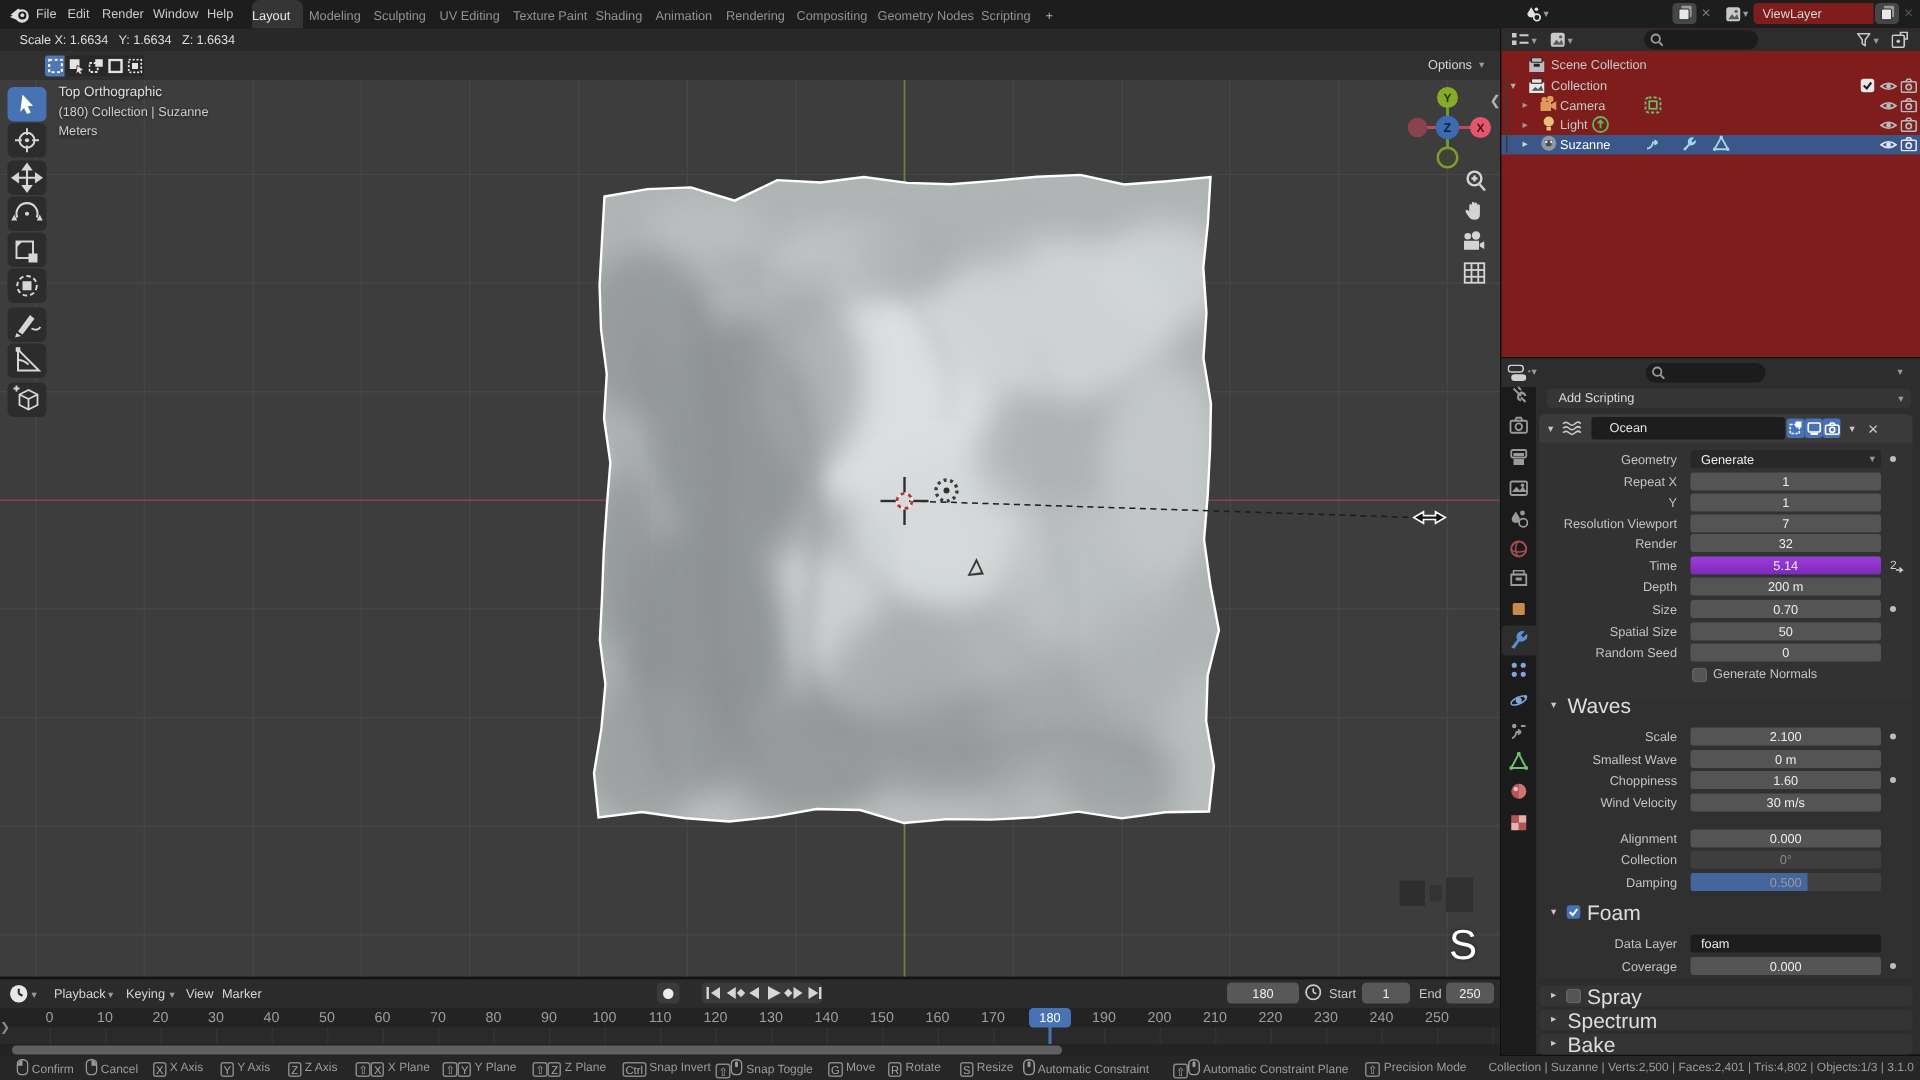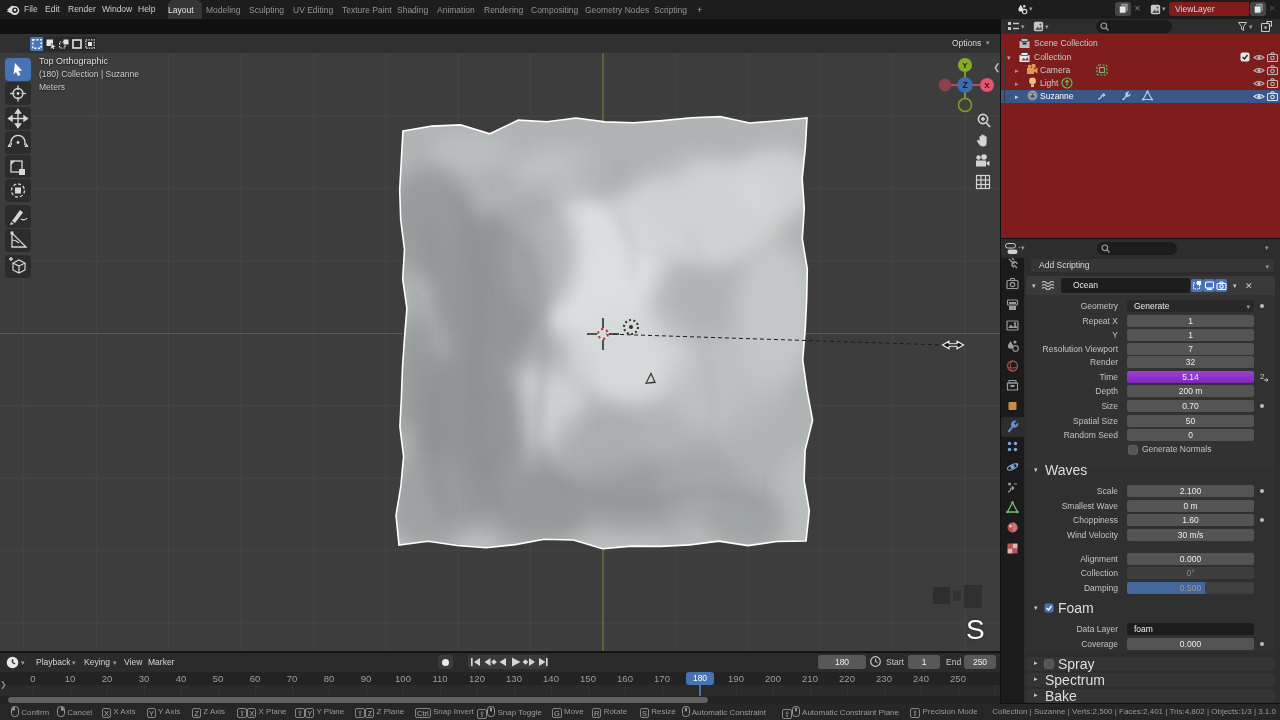--- a/index.html
+++ b/index.html
@@ -91,20 +91,21 @@
       </svg>
  <span class="abs" style="left:162px;top:5px;color:#9a9a9a;font-size:7px">▾</span>
  <div class="abs" style="left:169px;top:2px;width:80px;height:14px;background:#7f1d1d;border-radius:3px 0 0 3px;line-height:14px;padding-left:6px;overflow:hidden">ViewLayer</div>
  <div class="abs" style="left:250px;top:2px;width:16px;height:14px;background:#464646;border-radius:3px"></div>
  <svg class="abs" style="left:253px;top:3px" width="11" height="11" viewBox="0 0 13 13">
         <rect x="3.5" y="1" width="8" height="9" rx="1" fill="#9a9a9a"></rect>
         <rect x="1.5" y="3.5" width="8" height="8.5" rx="1" fill="#e8e8e8" stroke="#2d2d2d" stroke-width="0.8"></rect>
       </svg>
  <span class="abs" style="left:269px;top:4px;color:#555;font-size:8px">✕</span>
 </div>
+<div class="abs" id="opstrip"><span style="margin-left:13px;letter-spacing:-0.06px">Scale X: 1.6634&nbsp;&nbsp;&nbsp;Y: 1.6634&nbsp;&nbsp;&nbsp;Z: 1.6634</span></div>
 <div class="abs" id="toolstrip">
  <div class="abs" style="left:30px;top:3px;width:13px;height:14px;background:#4f76b5;border-radius:2px 0 0 2px"></div>
  <svg class="abs" style="left:32px;top:5px" width="10" height="10">
         <rect x="0.8" y="0.8" width="8.4" height="8.4" fill="none" stroke="#fff" stroke-width="1.4" stroke-dasharray="2 1.6"></rect>
       </svg>
  <div class="abs" style="left:44px;top:3px;width:13px;height:14px;background:#282828"></div>
  <svg class="abs" style="left:46px;top:5px" width="10" height="10">
         <rect x="0.5" y="0.5" width="6.5" height="6.5" fill="#e4e4e4"></rect>
         <path d="M5.5,4.5 l4.5,3.2 -2.2,.6 1.2,2.2 -1.6,.8 -1.2,-2.3 -1.7,1.6z" fill="#e4e4e4" stroke="#2a2a2a" stroke-width="0.6"></path>
       </svg>

